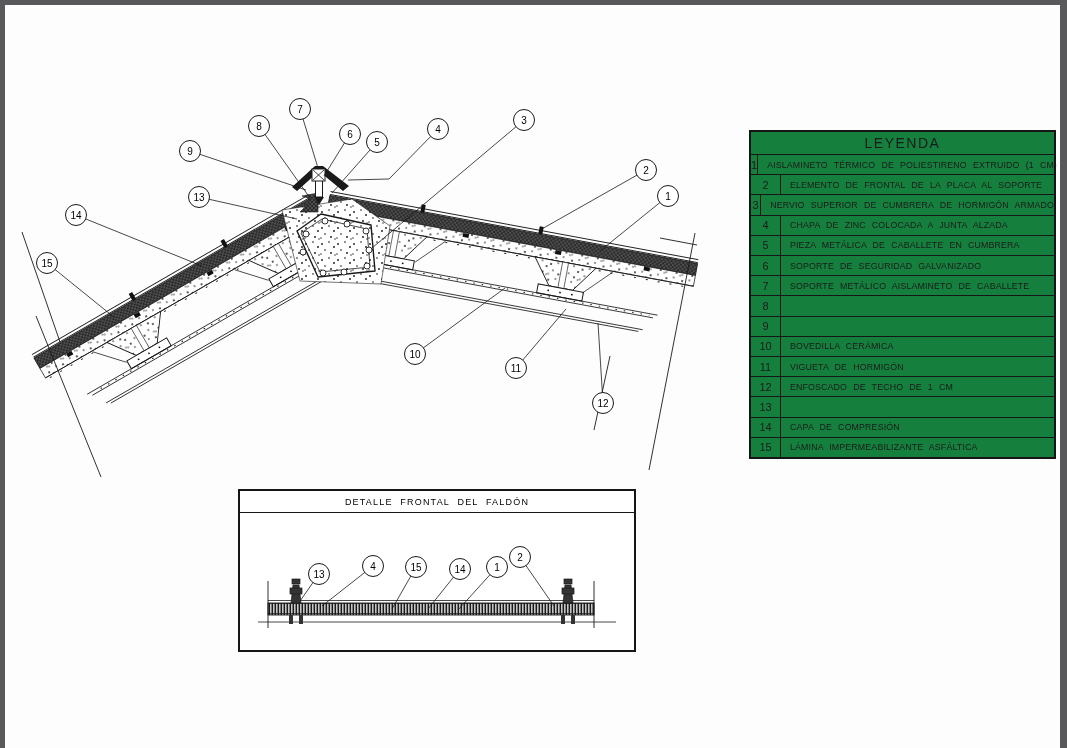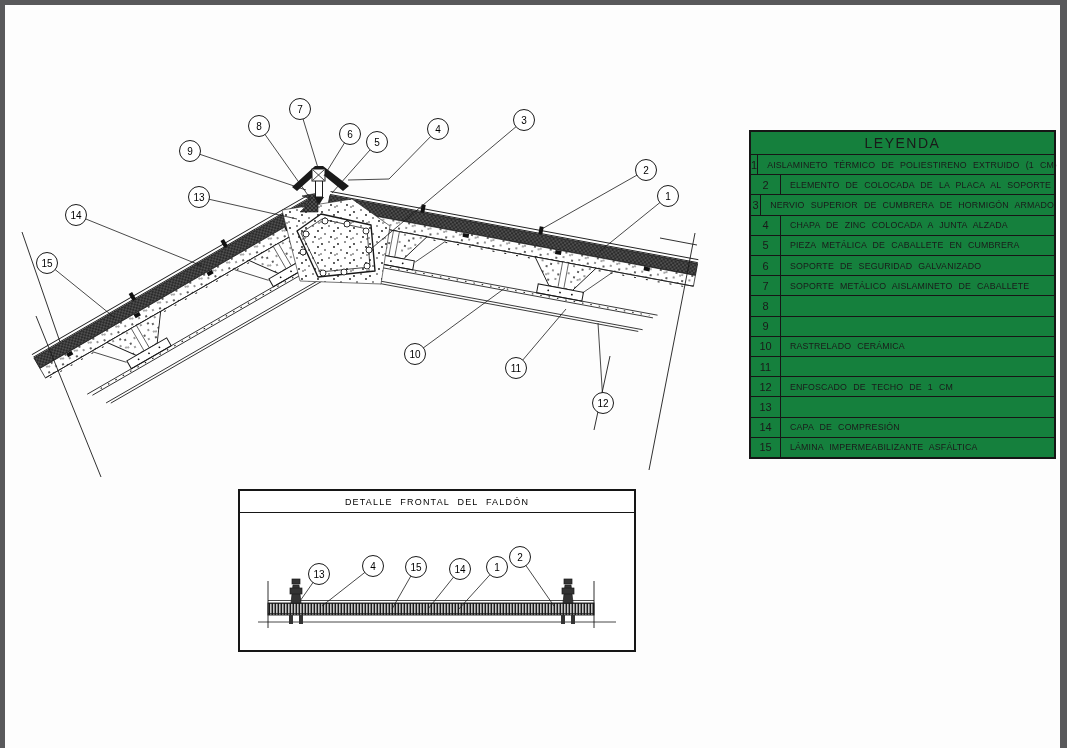--- a/index.html
+++ b/index.html
@@ -221,21 +221,21 @@
   </svg>
 
   <div class="legend">
     <div class="lg-title">LEYENDA</div>
     <div class="lg-row">
         <div class="lg-num">1</div>
         <div class="lg-txt">AISLAMINETO TÉRMICO DE POLIESTIRENO EXTRUIDO (1 CM)</div>
       </div>
     <div class="lg-row">
         <div class="lg-num">2</div>
-        <div class="lg-txt">ELEMENTO DE COLOCADA DE LA PLACA AL SOPORTE</div>
+        <div class="lg-txt">ELEMENTO DE FRONTAL DE LA PLACA AL SOPORTE</div>
       </div>
     <div class="lg-row">
         <div class="lg-num">3</div>
         <div class="lg-txt">NERVIO SUPERIOR DE CUMBRERA DE HORMIGÓN ARMADO</div>
       </div>
     <div class="lg-row">
         <div class="lg-num">4</div>
         <div class="lg-txt">CHAPA DE ZINC COLOCADA A JUNTA ALZADA</div>
       </div>
     <div class="lg-row">
@@ -251,24 +251,25 @@
         <div class="lg-txt">SOPORTE METÁLICO AISLAMINETO DE CABALLETE</div>
       </div>
     <div class="lg-row">
         <div class="lg-num">8</div>
       </div>
     <div class="lg-row">
         <div class="lg-num">9</div>
       </div>
     <div class="lg-row">
         <div class="lg-num">10</div>
-        <div class="lg-txt">RASTRELADO CERÁMICA</div>
+        <div class="lg-txt">BOVEDILLA CERÁMICA</div>
       </div>
     <div class="lg-row">
         <div class="lg-num">11</div>
+        <div class="lg-txt">VIGUETA DE HORMIGÓN</div>
       </div>
     <div class="lg-row">
         <div class="lg-num">12</div>
         <div class="lg-txt">ENFOSCADO DE TECHO  DE 1 CM</div>
       </div>
     <div class="lg-row">
         <div class="lg-num">13</div>
       </div>
     <div class="lg-row">
         <div class="lg-num">14</div>

